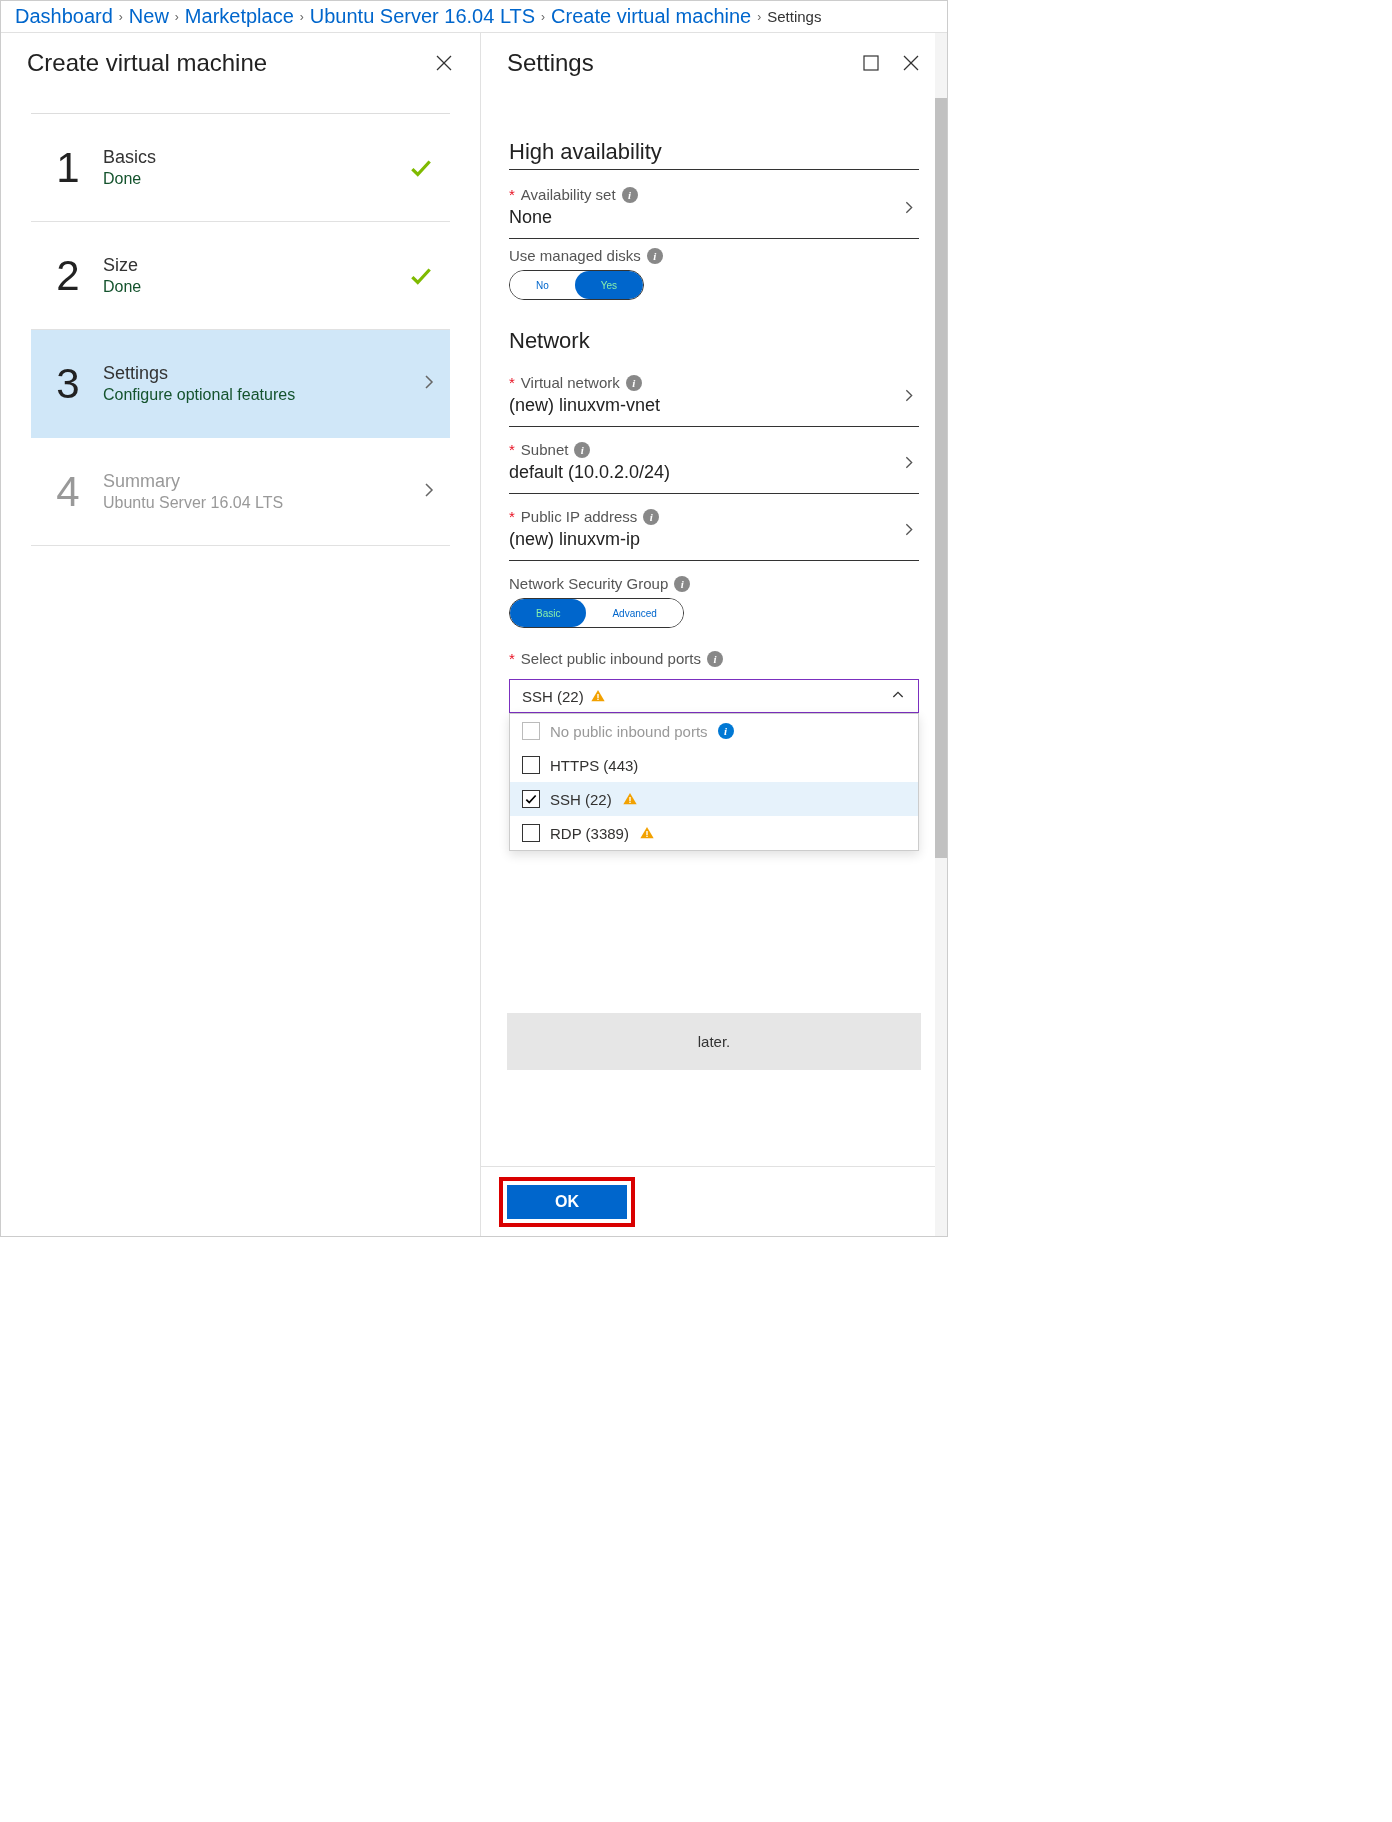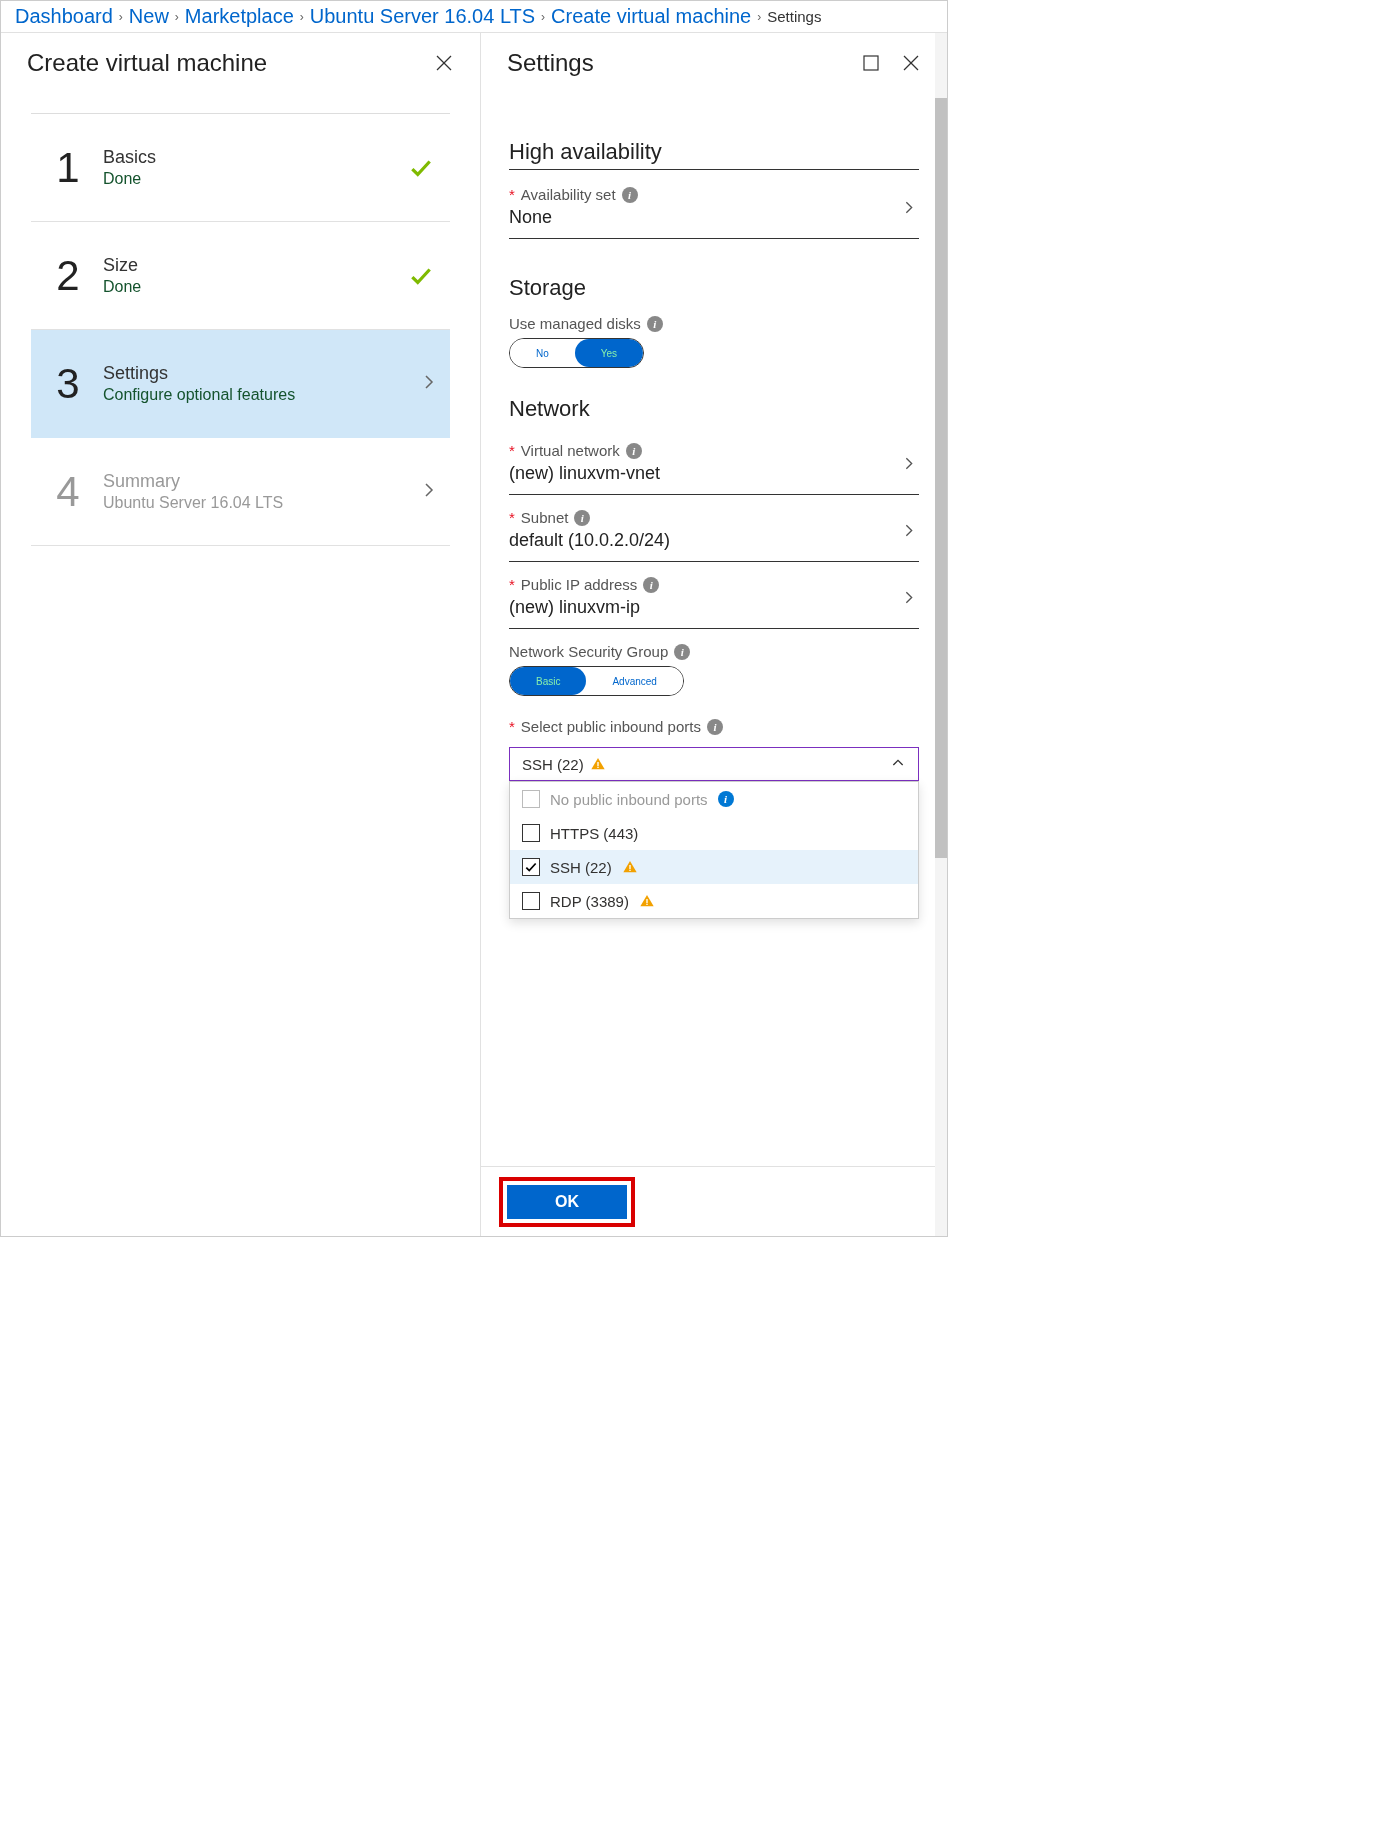--- a/index.html
+++ b/index.html
@@ -332,21 +332,20 @@
         </div>
         <div class="field-value">None</div>
         <div class="field-chevron">
           <svg viewBox="0 0 24 24">
               <polyline points="8,4 16,12 8,20"></polyline>
             </svg>
         </div>
       </div>
 
       
-      <div class="section-title" style="border-bottom:none;">Storage</div>
       <div class="sub-label">
         <span>Use managed disks</span>
         <span class="info-icon">i</span>
       </div>
       <div class="toggle-pill">
         <div class="toggle-opt">No</div>
         <div class="toggle-opt selected">Yes</div>
       </div>
 
       
@@ -454,20 +453,23 @@
               <svg viewBox="0 0 24 24">
                   <path d="M12 3 L22 20 L2 20 Z" fill="#f2a100"></path>
                   <rect x="11" y="9" width="2" height="6" fill="#fff"></rect>
                   <rect x="11" y="16" width="2" height="2" fill="#fff"></rect>
                 </svg>
             </span>
           </div>
         </div>
       </div>
 
+      <div class="note-behind">
+        <span>later.</span>
+      </div>
 
     </div>
 
     <div class="panel-footer">
       <div class="ok-frame">
         <button class="ok-btn">OK</button>
       </div>
     </div>
   </div>
 </div>

